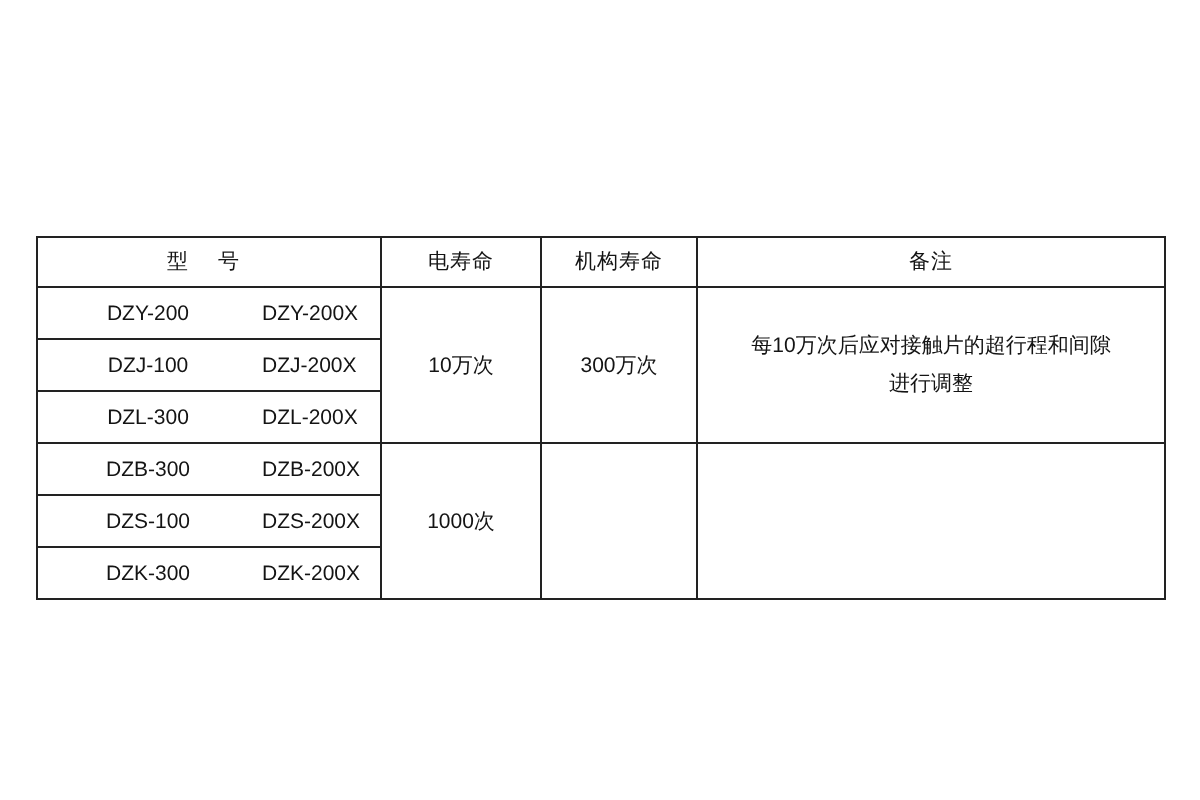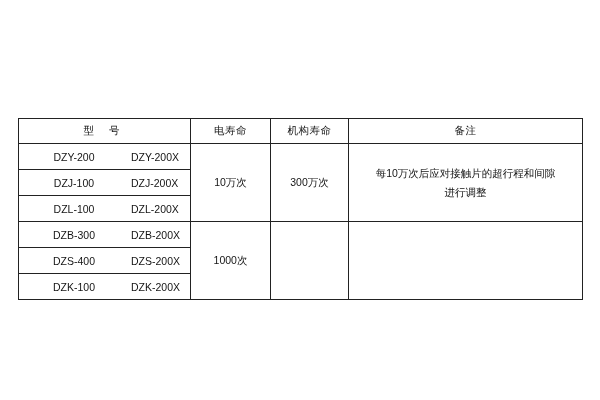--- a/index.html
+++ b/index.html
@@ -117,47 +117,47 @@
         <td class="model-cell">
           <span class="model-inner">
             <span class="model-a">DZJ-100</span>
             <span class="model-b">DZJ-200X</span>
           </span>
         </td>
       </tr>
       <tr>
         <td class="model-cell">
           <span class="model-inner">
-            <span class="model-a">DZL-100</span>
+            <span class="model-a">DZL-300</span>
             <span class="model-b">DZL-200X</span>
           </span>
         </td>
       </tr>
       <tr>
         <td class="model-cell">
           <span class="model-inner">
             <span class="model-a">DZB-300</span>
             <span class="model-b">DZB-200X</span>
           </span>
         </td>
         <td rowspan="3">1000次</td>
         <td rowspan="3"></td>
         <td rowspan="3"></td>
       </tr>
       <tr>
         <td class="model-cell">
           <span class="model-inner">
-            <span class="model-a">DZS-400</span>
+            <span class="model-a">DZS-100</span>
             <span class="model-b">DZS-200X</span>
           </span>
         </td>
       </tr>
       <tr>
         <td class="model-cell">
           <span class="model-inner">
-            <span class="model-a">DZK-100</span>
+            <span class="model-a">DZK-300</span>
             <span class="model-b">DZK-200X</span>
           </span>
         </td>
       </tr>
     </tbody>
   </table>
 </div>
 
 </body></html>

